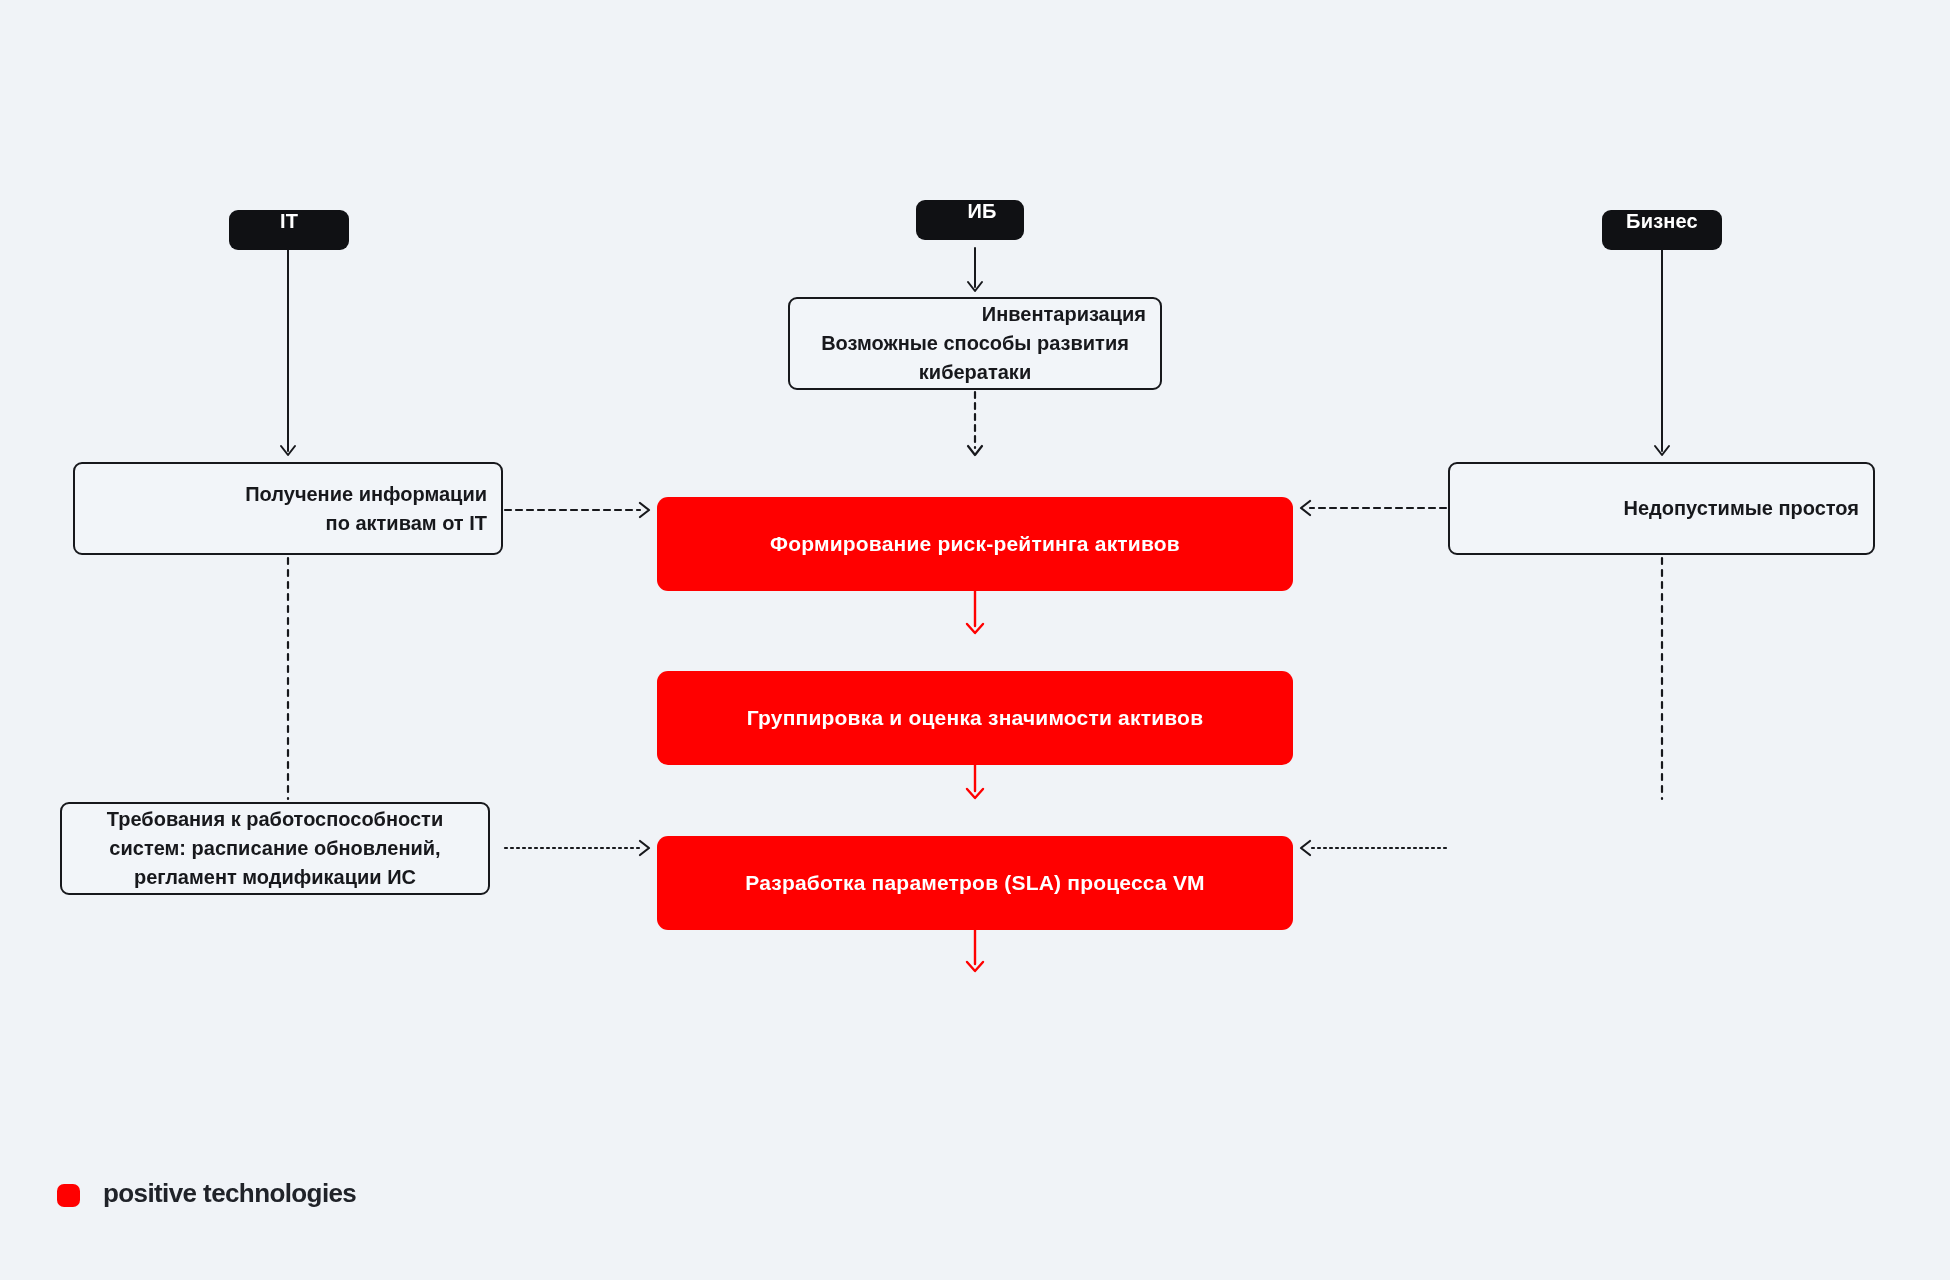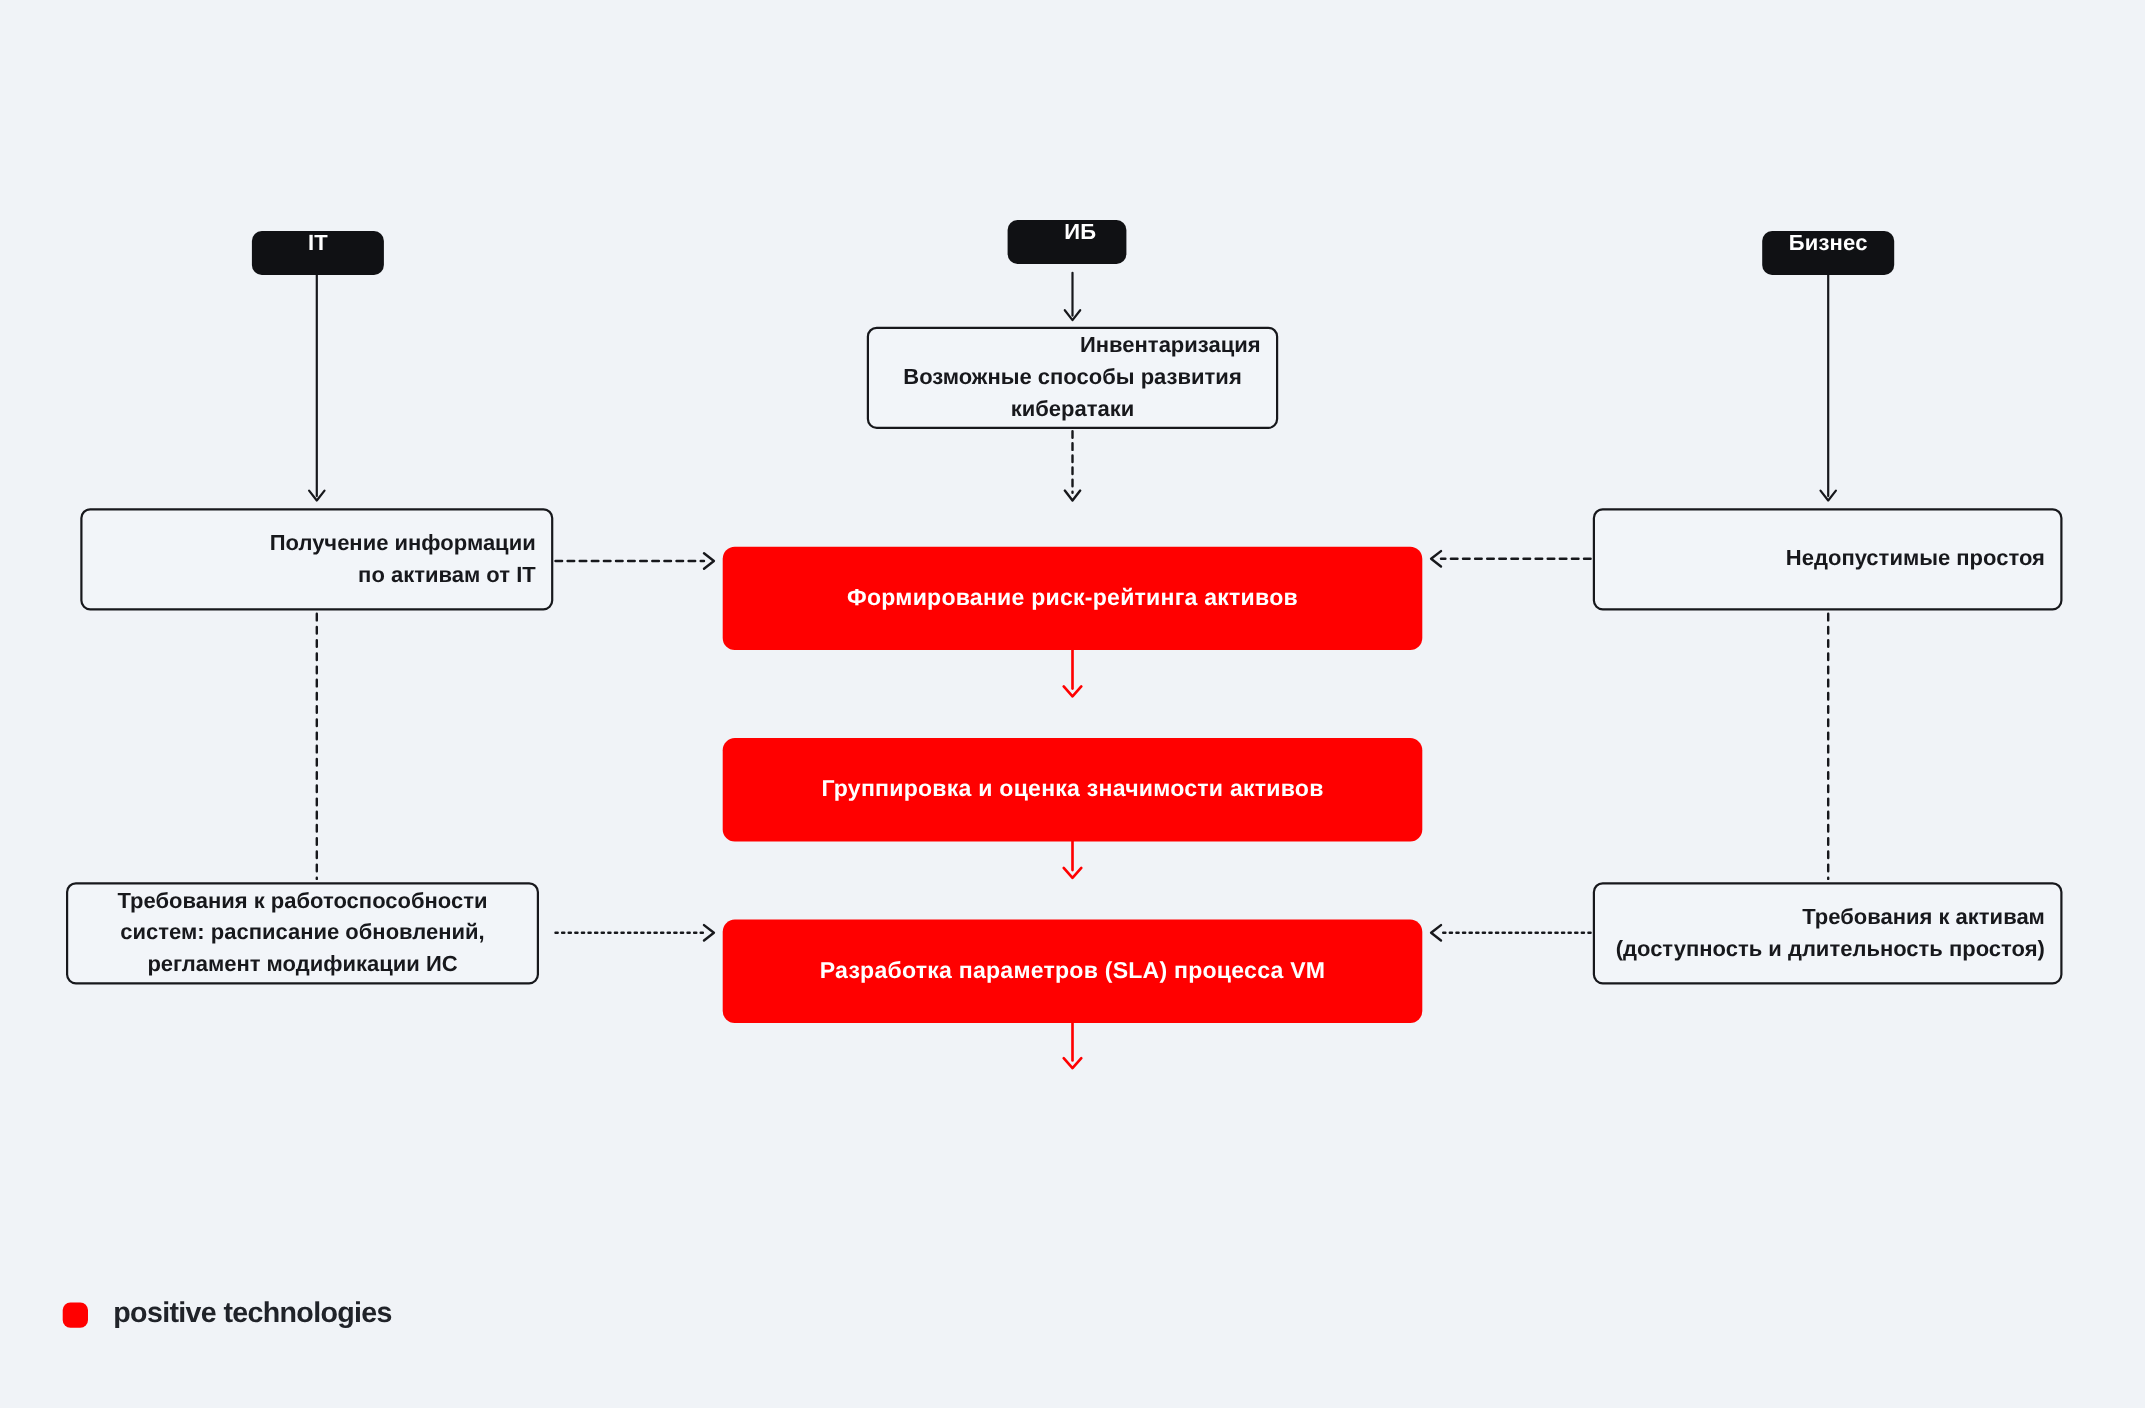--- a/index.html
+++ b/index.html
@@ -177,24 +177,20 @@
   </div>
 
   <div class="obox" style="left:1448px; top:462px; width:427px; height:93px;">
     <span>Недопустимые простоя</span>
   </div>
 
   <div class="obox" style="left:60px; top:802px; width:430px; height:93px; padding:6px 10px;">
     <span>Требования к работоспособности систем: расписание обновлений, регламент модификации ИС</span>
   </div>
 
-  <div class="obox" style="left:1448px; top:802px; width:427px; height:93px;">
-    <span>Требования к активам</span>
-    <span>(доступность и длительность простоя)</span>
-  </div>
 
   <div class="rbox" style="top:462px;">
     <span>Формирование риск-рейтинга активов</span>
   </div>
   <div class="rbox" style="top:636px;">
     <span>Группировка и оценка значимости активов</span>
   </div>
   <div class="rbox" style="top:801px;">
     <span>Разработка параметров (SLA) процесса VM</span>
   </div>

